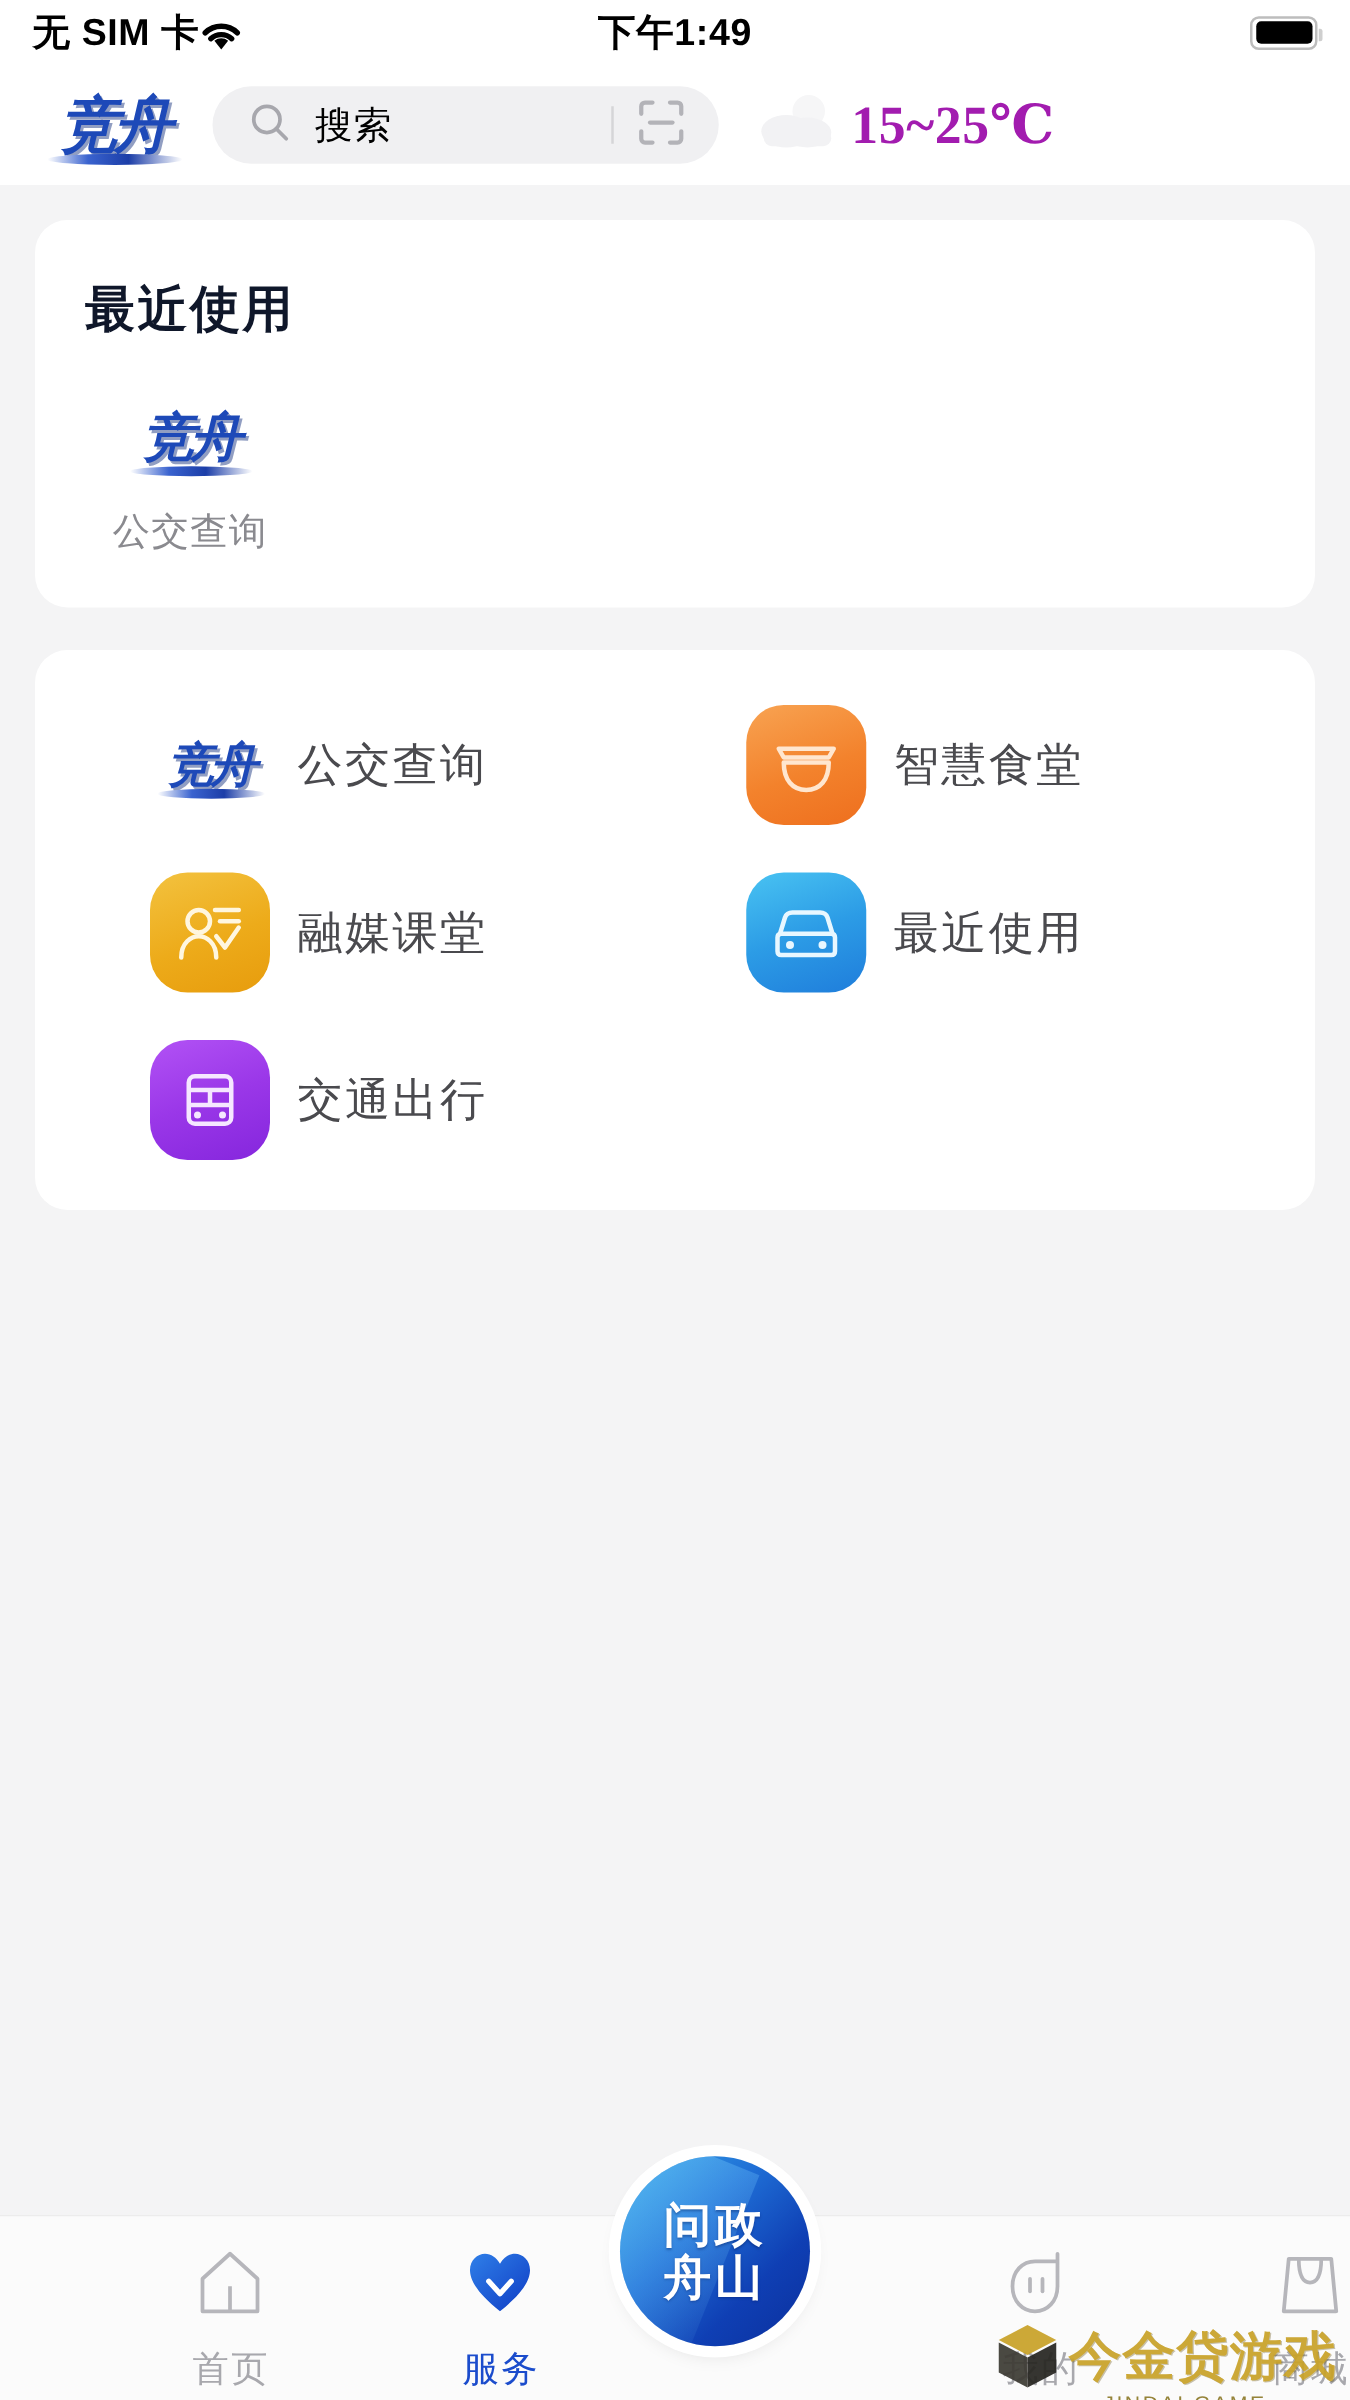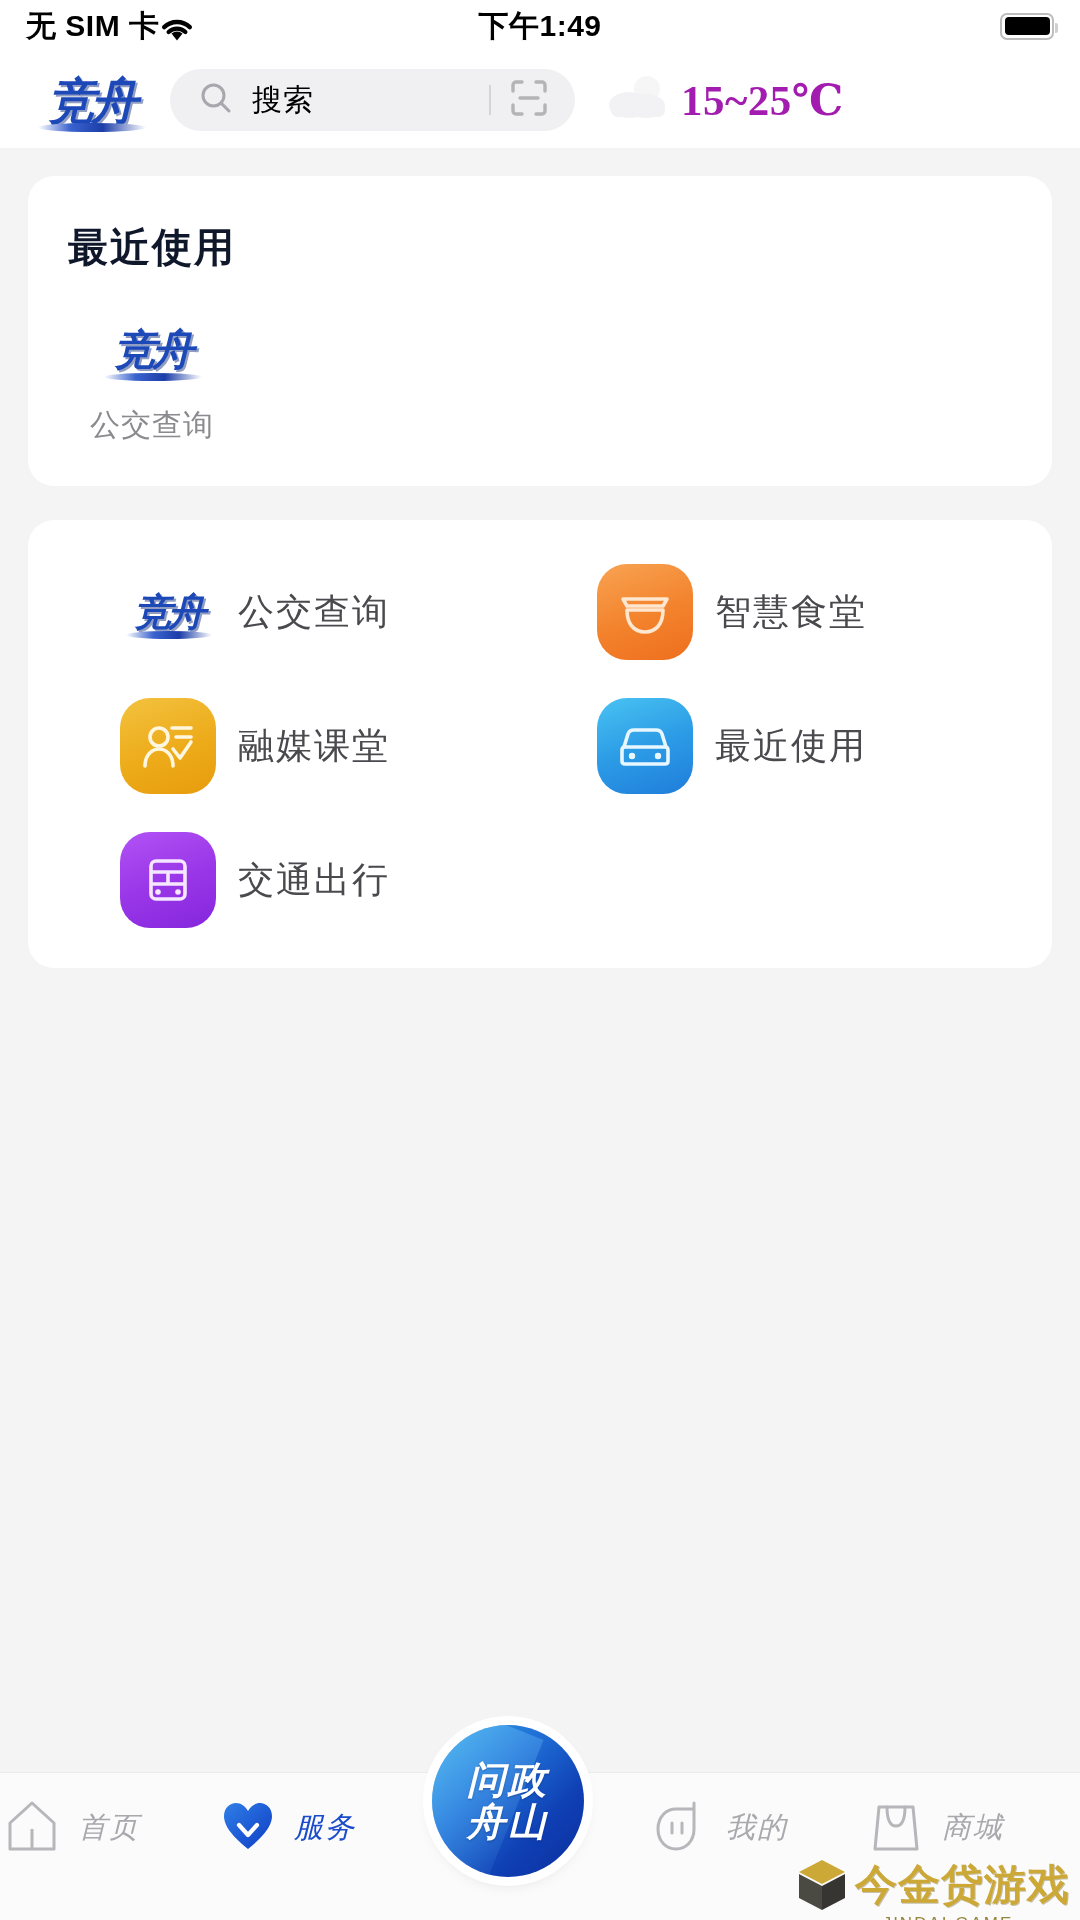--- a/index.html
+++ b/index.html
@@ -263,24 +263,23 @@
     height: 148px;
     background: #fbfbfb;
     border-top: 1px solid #ececec;
     display: flex;
     align-items: flex-start;
     padding-top: 22px;
   }
   .tab-item {
     flex: 1;
     display: flex;
-    flex-direction: row;
-    align-items: center;
+    flex-direction: column;
+    align-items: flex-end;
     gap: 14px;
-    font-style: italic;
   }
   .tab-label {
     font-family: "DejaVu Serif", "Liberation Serif", serif;
     font-size: 29px;
     color: #a8a8ad;
     letter-spacing: 2px;
   }
   .tab-item.active .tab-label { color: #1b4ccc; }
   .tab-item.center { position: relative; }
   .center-fab {

